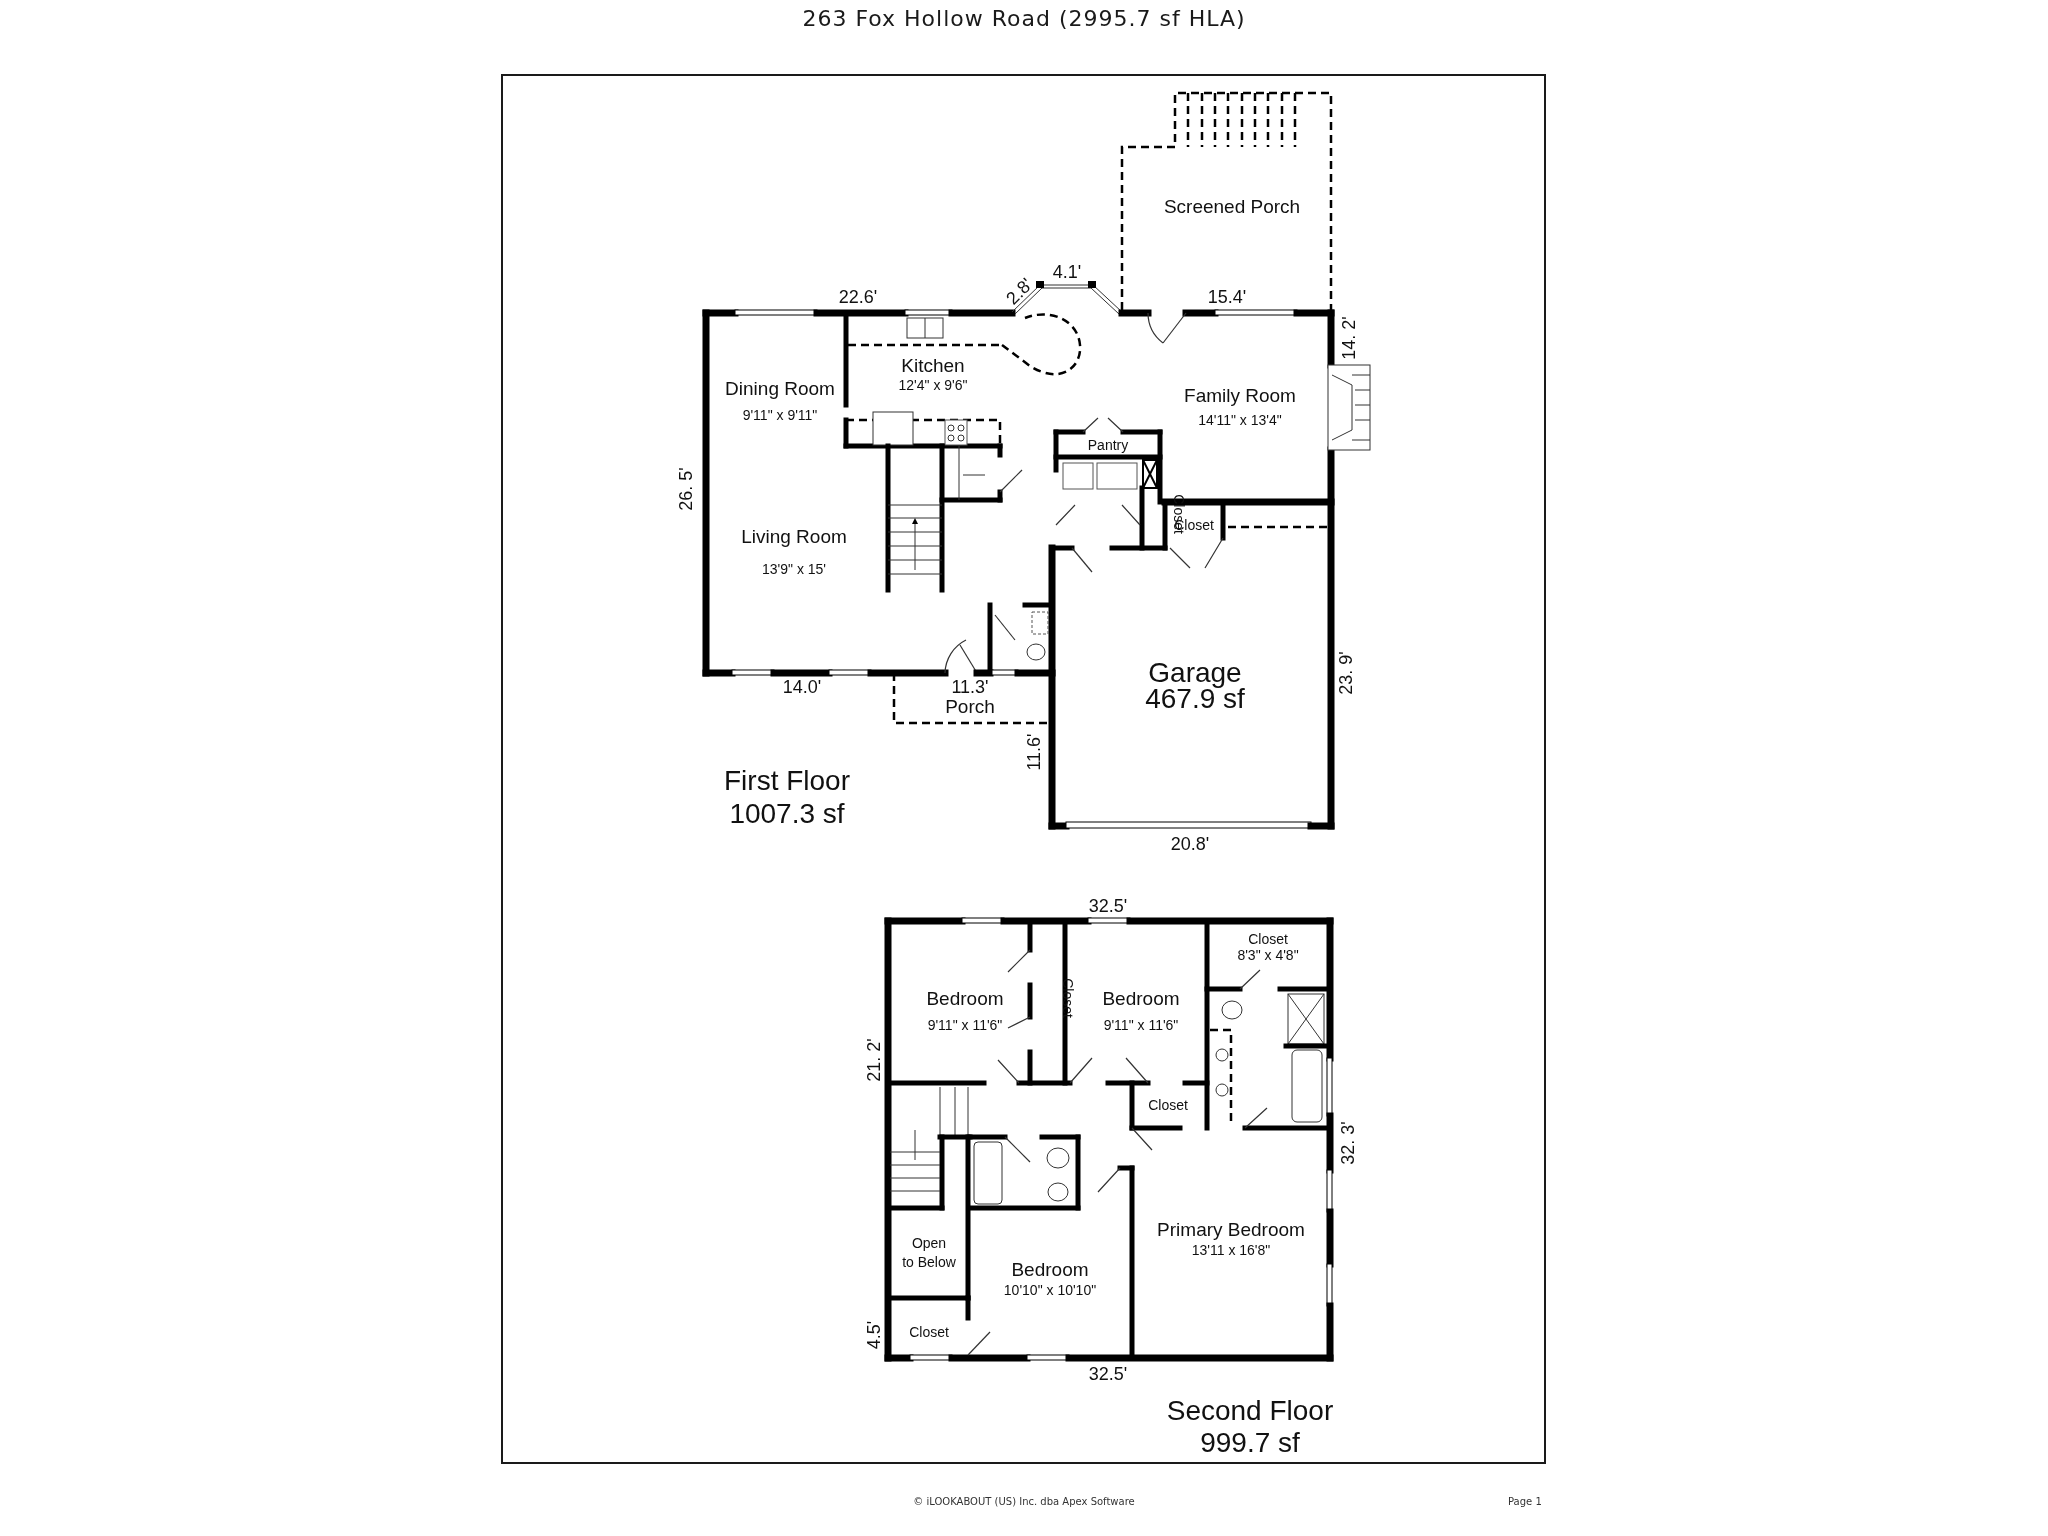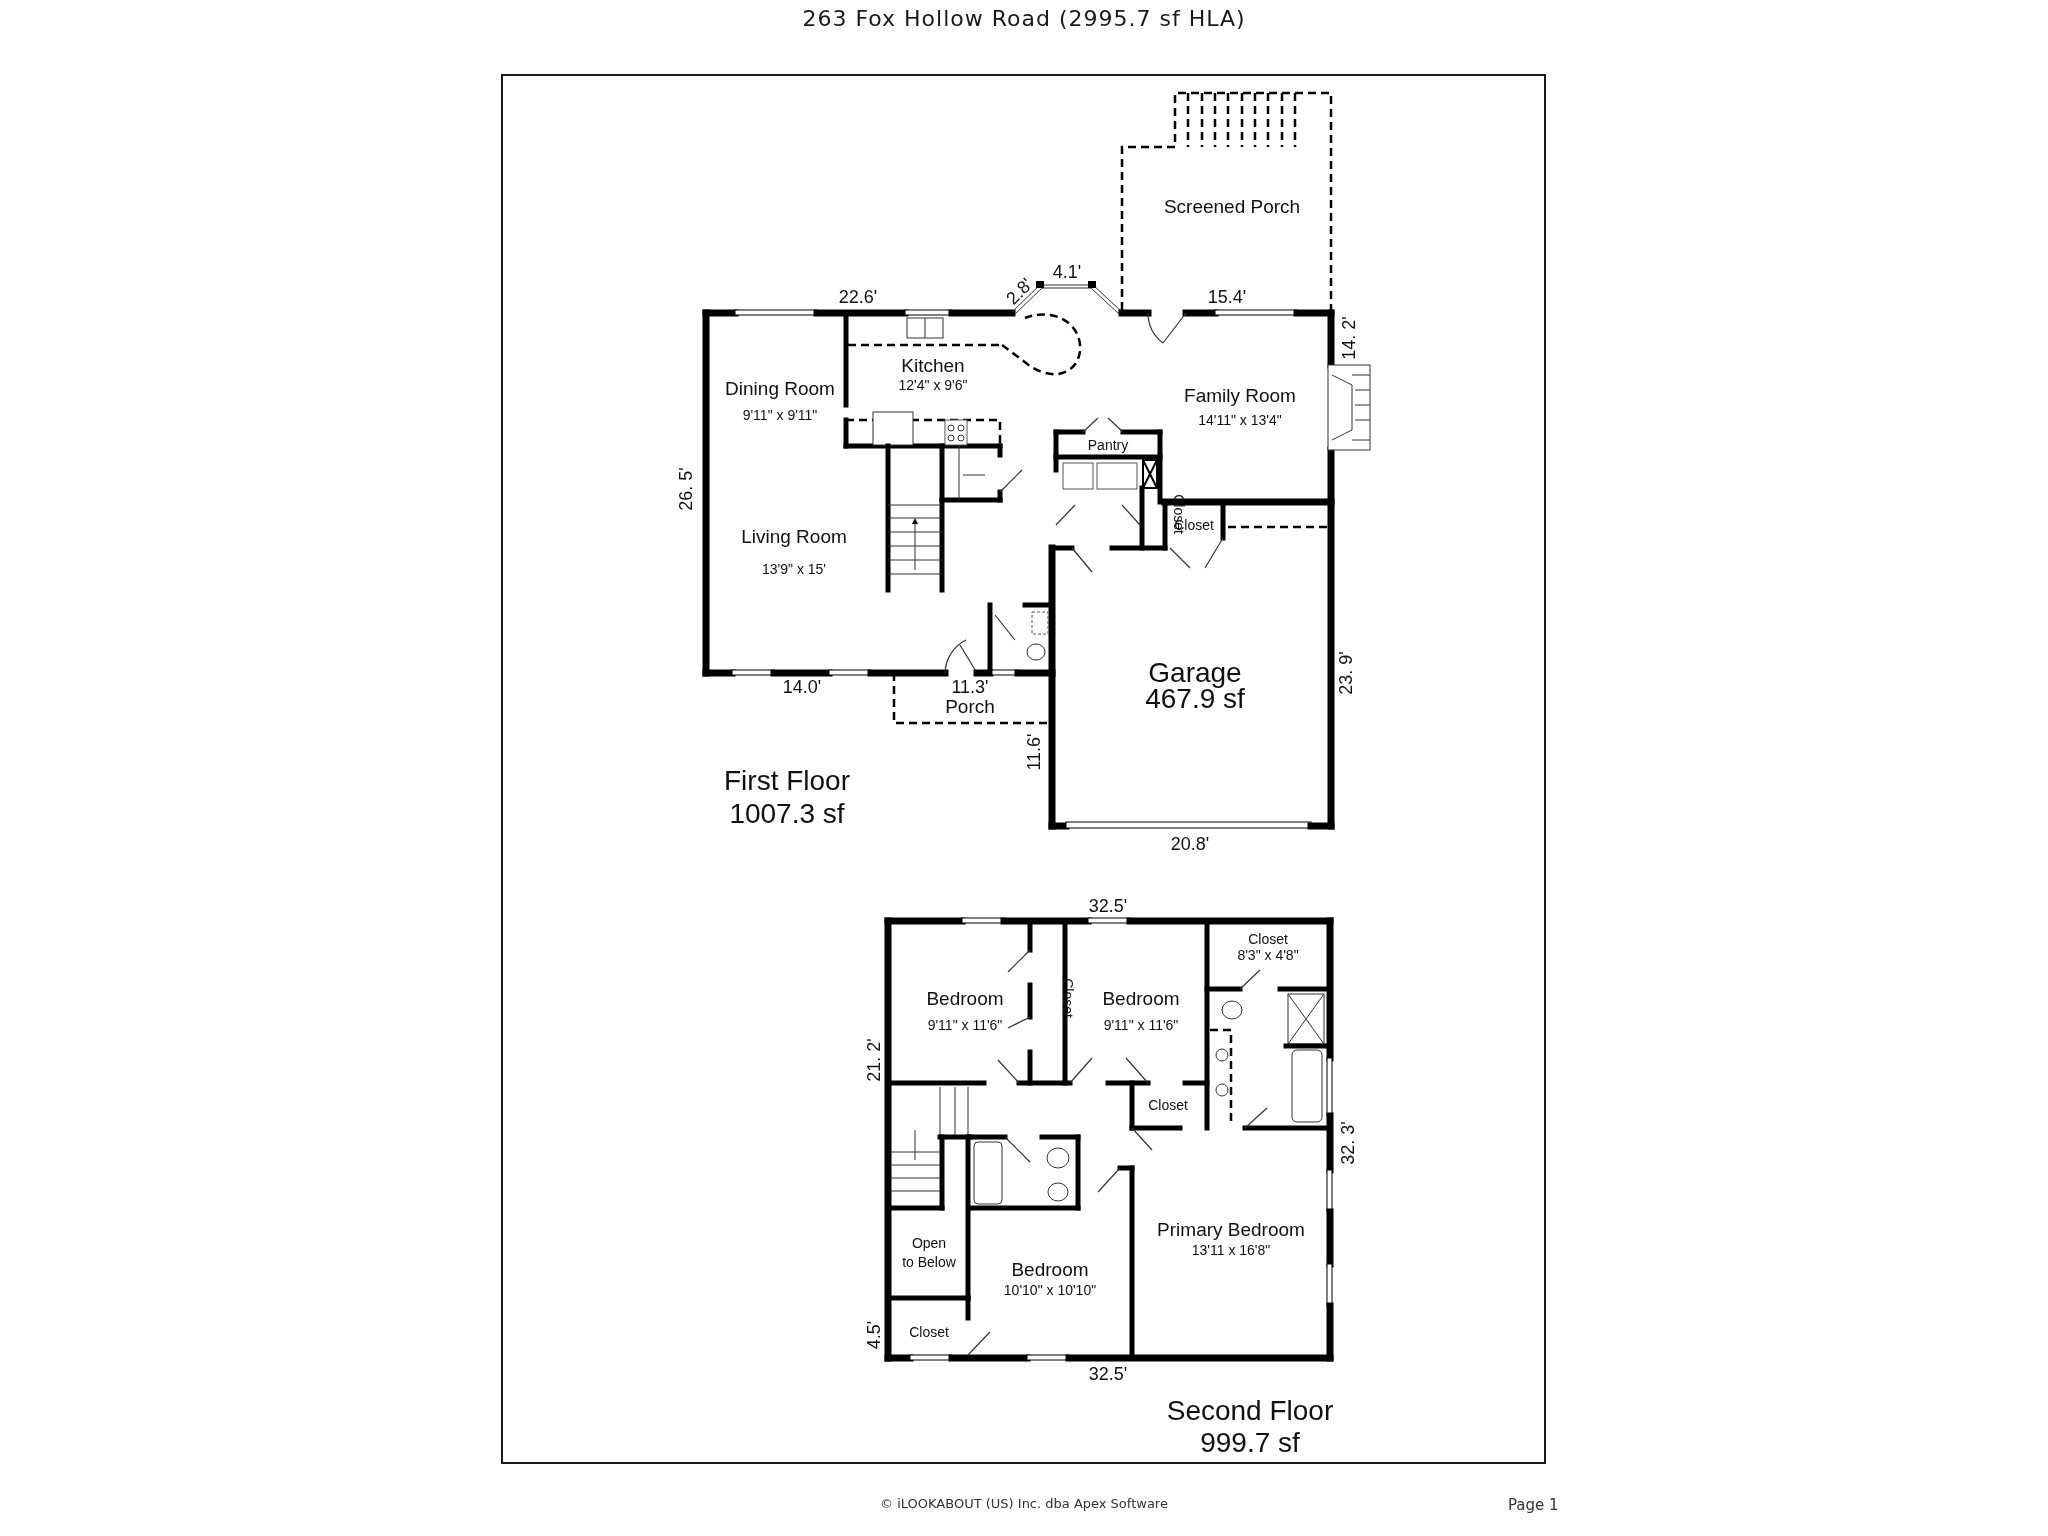--- a/index.html
+++ b/index.html
@@ -11,22 +11,22 @@
   .iwall { stroke: #000; stroke-width: 5; fill: none; stroke-linecap: square; }
   .dash { stroke: #000; stroke-width: 2.5; fill: none; stroke-dasharray: 8 5; }
   .win { stroke: #000; stroke-width: 1; fill: #fff; }
   .door { stroke: #333; stroke-width: 1.2; fill: none; }
   .thin { stroke: #333; stroke-width: 1; fill: none; }
   .lbl { font-family: "Liberation Sans", sans-serif; fill: #111; }
   .room { font-size: 19px; }
   .dim { font-size: 14px; }
   .meas { font-size: 18px; }
   .big { font-size: 28px; }
-  .footer-left { position: absolute; left: 0; width: 2048px; top: 1496px; text-align: center; font-size: 13px; color: #333; }
-  .footer-right { position: absolute; left: 1508px; top: 1496px; font-size: 15px; color: #333; }
+  .footer-left { position: absolute; left: 0; width: 2048px; top: 1496px; text-align: center; font-size: 10px; color: #333; }
+  .footer-right { position: absolute; left: 1508px; top: 1496px; font-size: 10px; color: #333; }
 </style>
 </head>
 <body>
 
 <div class="title">263 Fox Hollow Road (2995.7 sf HLA)</div>
 <div class="frame"></div>
 
 <svg class="plan" viewBox="0 0 2048 1536">
 
   <g>

